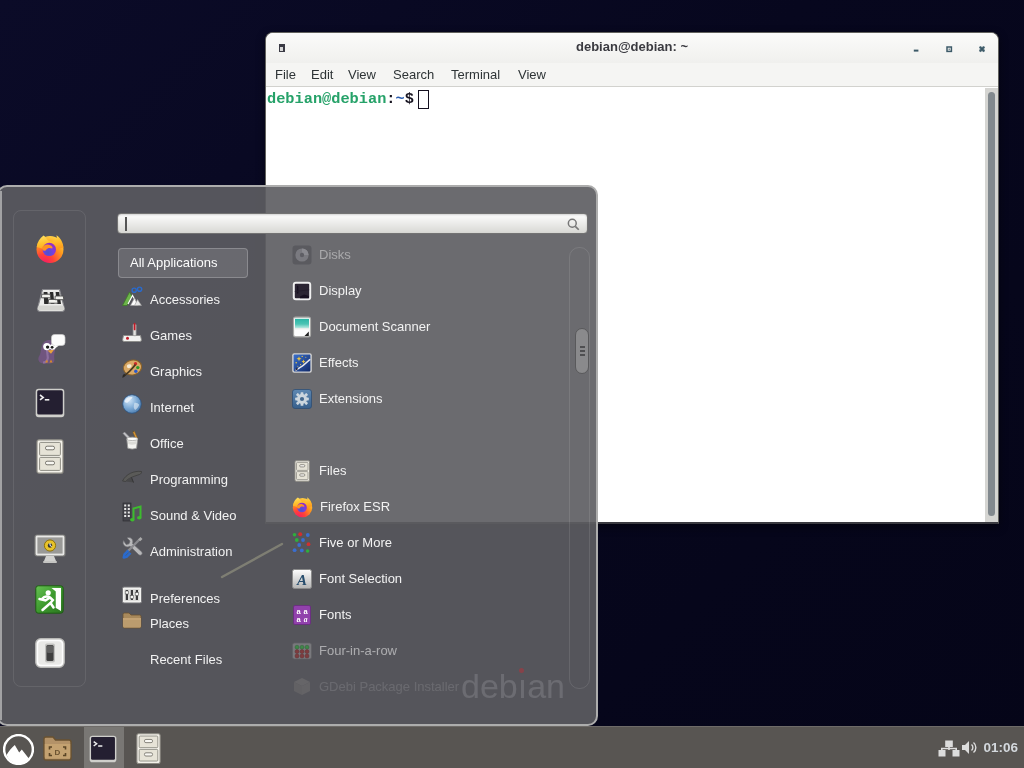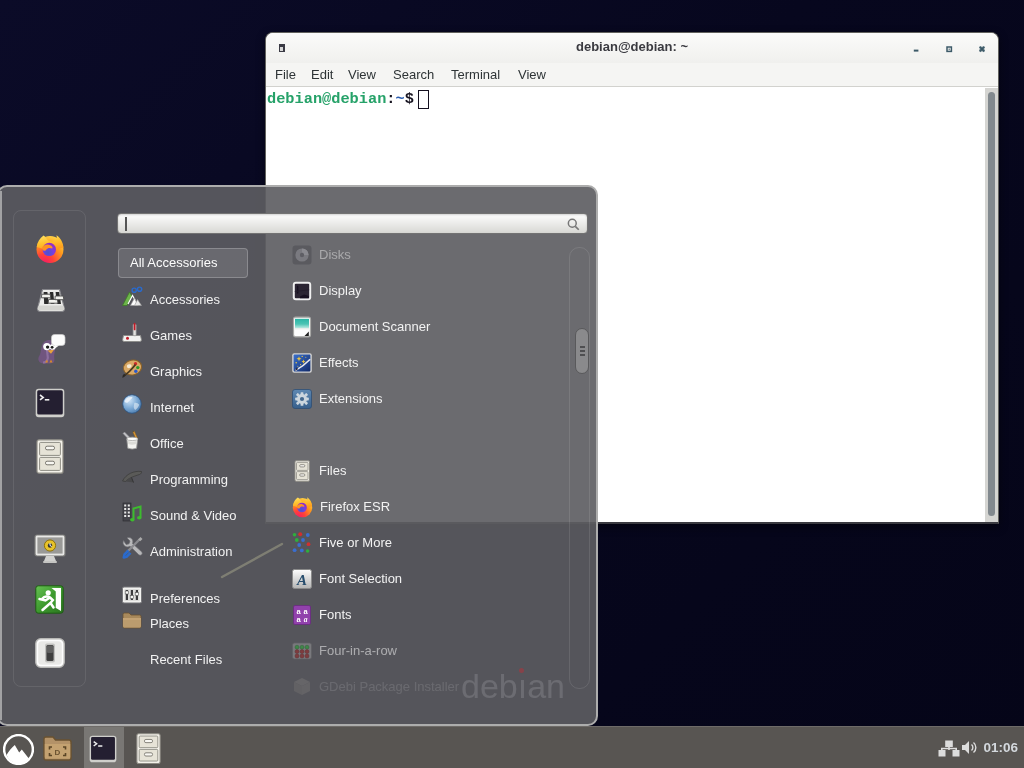--- a/index.html
+++ b/index.html
@@ -229,21 +229,21 @@
     <rect x="12" y="7.5" width="6" height="7.5" rx="1.2" fill="#606060"></rect>
   </svg></div>
 
   <div id="search">
     <div id="scur"></div>
     <svg style="position:absolute;right:6px;top:2.5px;width:15px;height:15px" viewBox="0 0 16 16">
       <circle cx="6.7" cy="6.7" r="4.2" fill="none" stroke="#777" stroke-width="1.6"></circle>
       <line x1="9.9" y1="9.9" x2="13.6" y2="13.6" stroke="#777" stroke-width="1.8"></line>
     </svg>
   </div>
-  <div id="allapps">All Accessories</div>
+  <div id="allapps">All Applications</div>
 
   <div class="cat" style="top:97.5px"><span class="ci">
         <svg viewBox="0 0 22 22">
     <path d="M1.5 20.5 L8.5 7 L11 11.5 L6 20.5 Z" fill="#6cb44a" stroke="#3e7a26" stroke-width="0.8"></path>
     <path d="M7 19 L11.5 10.5 L14 15" fill="none" stroke="#fff" stroke-width="1.2"></path>
     <path d="M9.5 20.5 L13.5 13 L17 20.5 Z" fill="#fdfdfd" stroke="#999" stroke-width="0.6"></path>
     <path d="M13.5 20.5 L16.5 14.5 L20.5 20.5 Z" fill="#e8e8e8" stroke="#999" stroke-width="0.6"></path>
     <circle cx="13.2" cy="5.2" r="2.1" fill="none" stroke="#2a6acc" stroke-width="1.4"></circle>
     <circle cx="18.6" cy="4.2" r="2.1" fill="none" stroke="#2a6acc" stroke-width="1.4"></circle>
   </svg>

